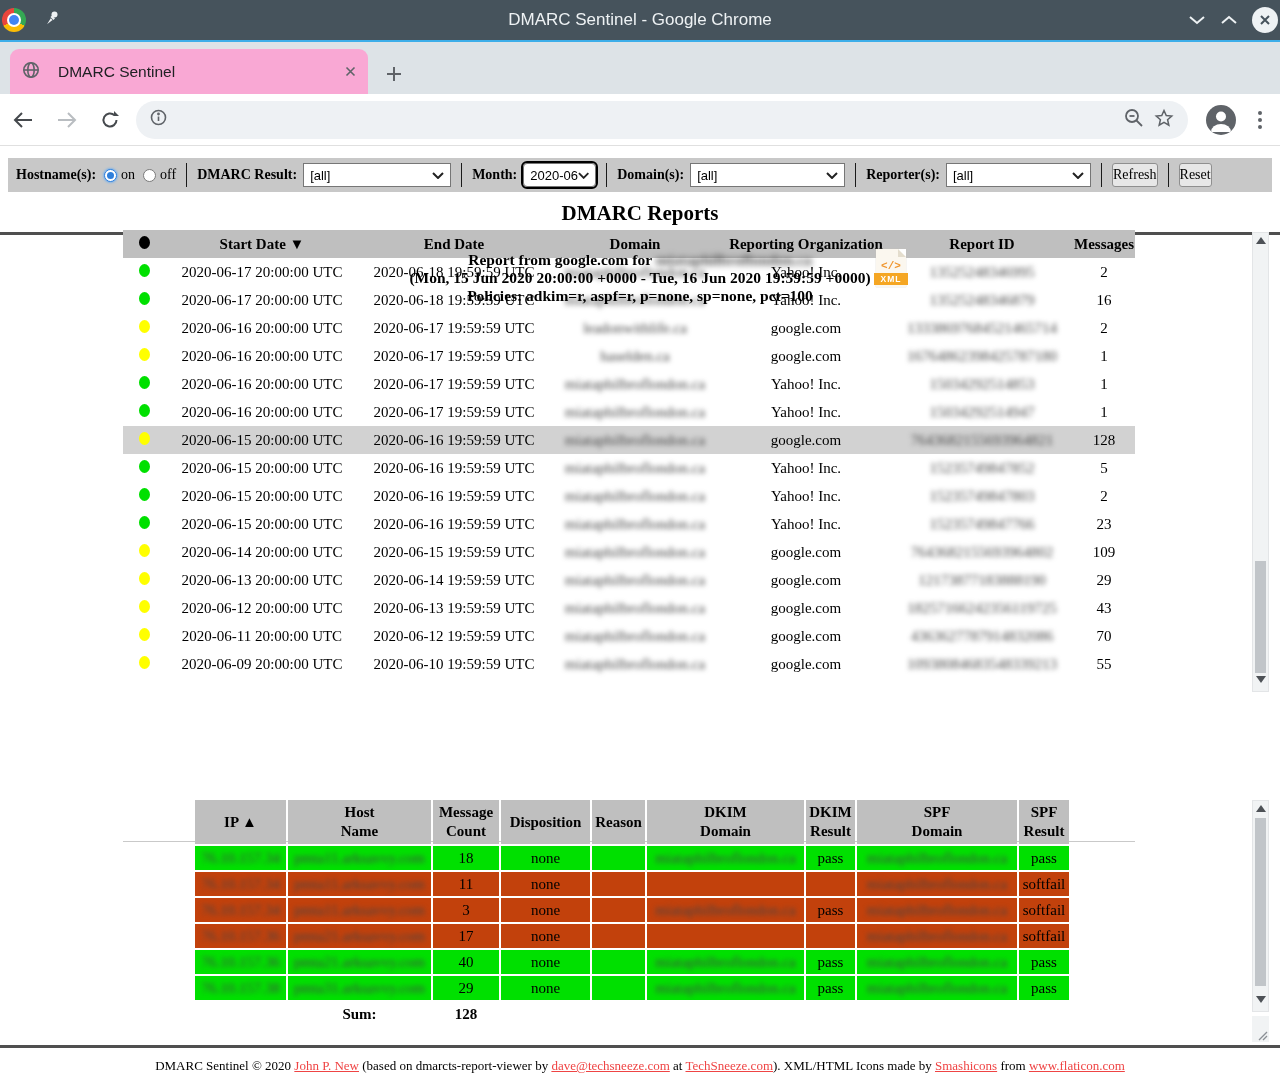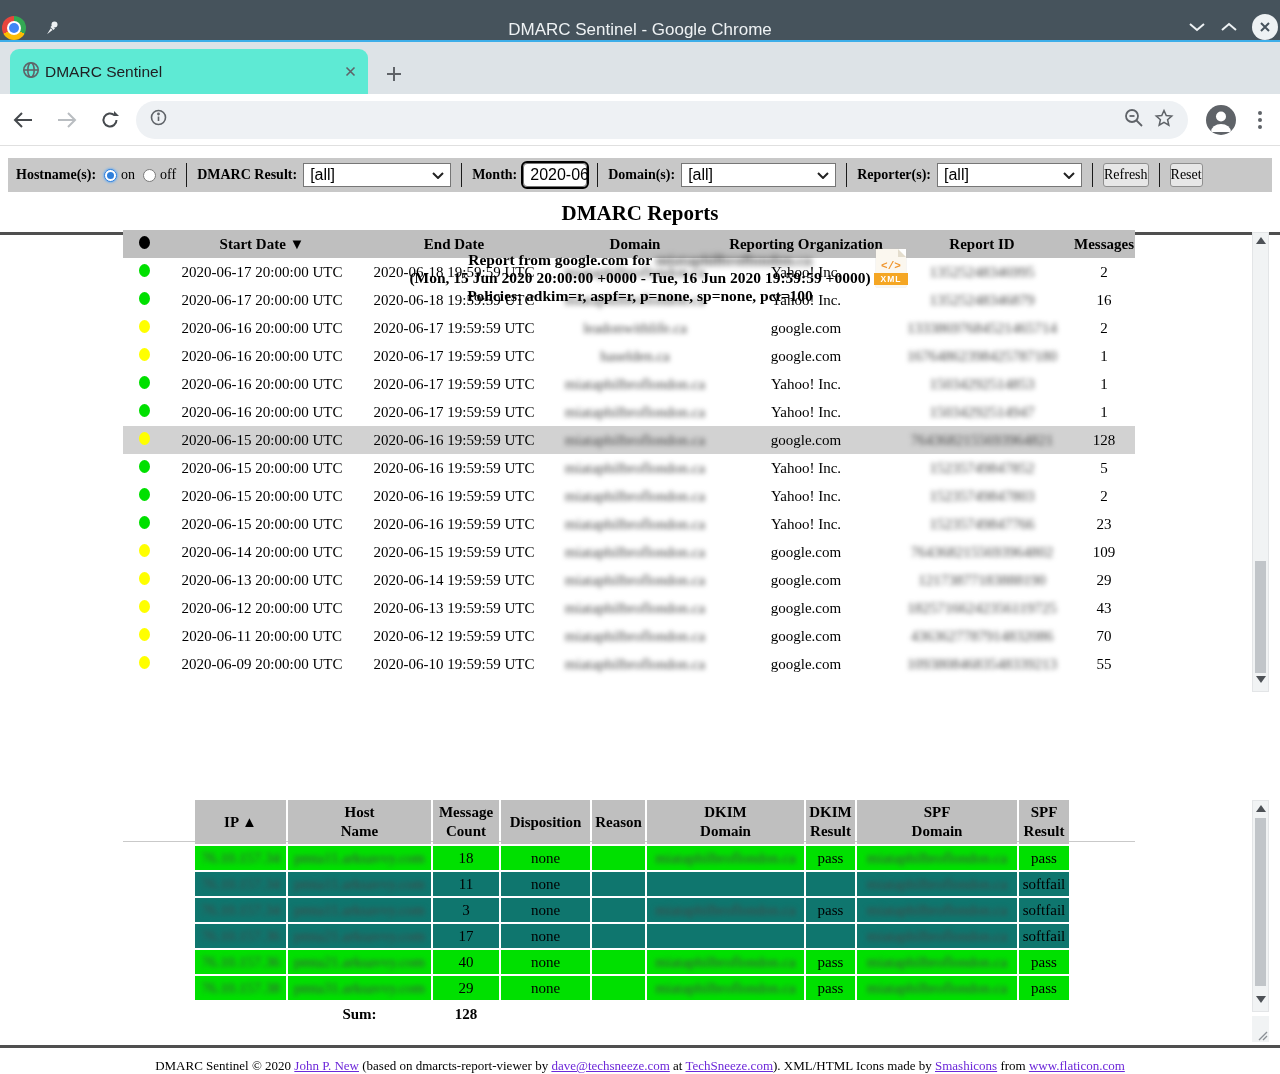--- a/index.html
+++ b/index.html
@@ -1,38 +1,38 @@
 <!DOCTYPE html>
 <html><head>
 <meta charset="utf-8">
 <style>
   * { margin:0; padding:0; box-sizing:border-box; }
   html,body { width:1280px; height:1074px; overflow:hidden; background:#fff;
               font-family:"Liberation Serif", serif; }
 
   
-  .titlebar { height:40px; background:#46535c; display:flex; align-items:flex-end;
+  .titlebar { height:40px; background:#46535c; display:flex; align-items:center;
               padding:0 2px; position:relative;
               font-family:"Liberation Sans", sans-serif; }
   .win-title { position:absolute; left:0; right:0; text-align:center; color:#eef2f4;
                font-size:17px; pointer-events:none; }
   .chrome-logo { width:24px; height:24px; border-radius:50%; position:relative;
                  background:conic-gradient(from -120deg,#e8453c 0 120deg,#34a853 120deg 240deg,#fbbc05 240deg 360deg); }
   .chrome-logo::before { content:''; position:absolute; inset:5px; border-radius:50%; background:#fff; }
   .chrome-logo::after  { content:''; position:absolute; inset:7px; border-radius:50%; background:#4285f4; }
   .pin-wrap { margin-left:18px; }
   .win-controls { margin-left:auto; display:flex; align-items:center; gap:14px; z-index:2; }
   .close-circle { width:26px; height:26px; border-radius:50%; background:#eef2f4;
                   display:flex; align-items:center; justify-content:center; }
   .accent-line { height:2px; background:#3daee9; }
 
   .tabstrip { height:52px; background:#dde3e7; display:flex; align-items:flex-end;
               padding-left:10px; font-family:"Liberation Sans", sans-serif; }
-  .tab { width:358px; height:45px; background:#5eead4; border-radius:9px 9px 0 0;
-         display:flex; align-items:center; padding:0 12px; gap:5px; }
+  .tab { width:358px; height:45px; background:#f9a8d4; border-radius:9px 9px 0 0;
+         display:flex; align-items:center; padding:0 12px; gap:18px; }
   .tab-label { font-size:15.5px; color:#202124; flex:1; white-space:nowrap; overflow:hidden; }
   .newtab-btn { margin:0 0 12px 18px; }
 
   .toolbar { height:52px; background:#fff; display:flex; align-items:center; padding:0 12px;
              border-bottom:1px solid #e0e0e0; font-family:"Liberation Sans", sans-serif; }
   .nav-icons { display:flex; align-items:center; gap:22px; margin-right:16px; }
   .omnibox { flex:1; height:38px; background:#eef1f4; border-radius:19px; display:flex;
              align-items:center; padding:0 14px; gap:10px; }
   .omnibox .spacer { flex:1; }
   .toolbar-right { display:flex; align-items:center; gap:22px; margin-left:18px; padding-right:6px; }
@@ -43,21 +43,21 @@
   .filterbar { margin:12px 8px 0 8px; height:34px; background:#c8c8c8; display:flex;
                align-items:center; padding:0 8px; font-size:14px; white-space:nowrap; }
   .filterbar b { font-weight:bold; }
   .vsep { width:1px; height:24px; background:#1a1a1a; margin:0 10px; }
   .radio { display:inline-block; width:13px; height:13px; border-radius:50%;
            border:1px solid #7a7a7a; background:#fff; vertical-align:-2px; margin:0 4px 0 8px; }
   .radio.checked { border:1px solid #2f7fdb; box-shadow:0 0 2px 1px #7fb3e8; position:relative; }
   .radio.checked::after { content:''; position:absolute; inset:2px; border-radius:50%; background:#2f7fdb; }
   .sel { display:inline-flex; align-items:center; justify-content:space-between;
          background:#fff; border:1px solid #767676; height:24px; padding:0 6px;
-         font-family:"Liberation Sans", sans-serif; font-size:16px; margin-left:6px; }
+         font-family:"Liberation Sans", sans-serif; font-size:13px; margin-left:6px; }
   .sel.focused { outline:2px solid #000; border-radius:4px; outline-offset:0px; }
   .btn { background:#e7e7e7; border:1px solid #8f8f8f; border-radius:3px; height:24px;
          padding:0 0; font-size:14px; font-family:"Liberation Serif", serif; }
 
   
   .page-title { text-align:center; font-weight:bold; font-size:21px; margin-top:9px; }
   .reports-viewport { position:absolute; left:123px; top:230px; width:1012px; height:612px;
                       overflow:hidden; border-bottom:1px solid #c9c9c9; }
   table.rt { border-collapse:collapse; width:1012px; table-layout:fixed; }
   table.rt th { background:#bfbfbf; font-weight:bold; font-size:15px; height:28px; text-align:center; }
@@ -85,21 +85,21 @@
               color:#f0962e; font-size:11px; font-weight:bold; font-family:"Liberation Mono", monospace; }
   .xml-icon .ribbon { position:absolute; left:-2px; right:-2px; bottom:2px; height:12px; background:#f5a623;
               color:#fff; font-size:8.5px; font-weight:bold; text-align:center; line-height:12px;
               font-family:"Liberation Sans", sans-serif; letter-spacing:1px; }
 
   .detail-viewport { position:absolute; left:193px; top:798px; width:880px; height:242px; overflow:hidden; }
   table.dt { border-collapse:separate; border-spacing:2px; width:876px; table-layout:fixed; }
   table.dt th { background:#bfbfbf; font-weight:bold; font-size:15px; height:44px;
                 text-align:center; white-space:pre-line; line-height:19px; }
   table.dt td { font-size:15px; height:24px; text-align:center; overflow:hidden; white-space:nowrap; }
-  table.dt td.green { background:#00e000; } table.dt td.yellow { background:#0f766e; }
+  table.dt td.green { background:#00e000; } table.dt td.yellow { background:#c2410c; }
   .dt col:nth-child(1){width:91px;}  .dt col:nth-child(2){width:143px;}
   .dt col:nth-child(3){width:66px;}  .dt col:nth-child(4){width:89px;}
   .dt col:nth-child(5){width:53px;}  .dt col:nth-child(6){width:157px;}
   .dt col:nth-child(7){width:49px;}  .dt col:nth-child(8){width:160px;}
   .dt col:nth-child(9){width:50px;}
   tr.sumrow td { font-weight:bold; background:none; }
 
   
   .sb { position:absolute; width:17px; background:#f1f3f4; border:1px solid #e3e5e7; }
   .sb-main { left:1252px; top:232px; height:460px; }
@@ -111,21 +111,21 @@
   .thumb { position:absolute; left:2px; right:2px; background:#c1c5c9; }
   .thumb-main { top:328px; height:112px; }
   .thumb-detail { top:17px; height:168px; }
   .resize-grip { position:absolute; left:1252px; top:1016px; width:17px; height:26px; background:#f1f3f4; }
   .resize-grip svg { position:absolute; right:1px; bottom:1px; }
 
   .hr-dark2 { position:absolute; left:0; right:0; top:1045px; height:3px; background:#4f4f4f; }
 
   
   .footer { position:absolute; left:0; right:0; top:1058px; text-align:center; font-size:13px; }
-  .footer a { color:#6d28d9; text-decoration:underline; }
+  .footer a { color:#ef4444; text-decoration:underline; }
   .icon-btn { display:inline-flex; align-items:center; justify-content:center; background:none; border:none; }
 </style>
 </head>
 <body>
 
 <div class="titlebar">
   <span class="chrome-logo"></span>
   <span class="pin-wrap">
     <svg width="16" height="16" viewBox="0 0 16 16">
         <g fill="#eef2f4">
@@ -246,21 +246,21 @@
   <span class="vsep"></span>
   <b>DMARC Result:</b>
   <span class="sel" style="width:148px">
     <span>[all]</span>
     <svg width="12" height="7" viewBox="0 0 12 7">
         <path d="M1 1l5 5 5-5" stroke="#222" stroke-width="2" fill="none"></path>
       </svg>
   </span>
   <span class="vsep"></span>
   <b>Month:</b>
-  <span class="sel focused" style="width:64px">
+  <span class="sel focused" style="width:73px">
     <span>2020-06</span>
     <svg width="12" height="7" viewBox="0 0 12 7">
         <path d="M1 1l5 5 5-5" stroke="#222" stroke-width="2" fill="none"></path>
       </svg>
   </span>
   <span class="vsep"></span>
   <b>Domain(s):</b>
   <span class="sel" style="width:155px">
     <span>[all]</span>
     <svg width="12" height="7" viewBox="0 0 12 7">

